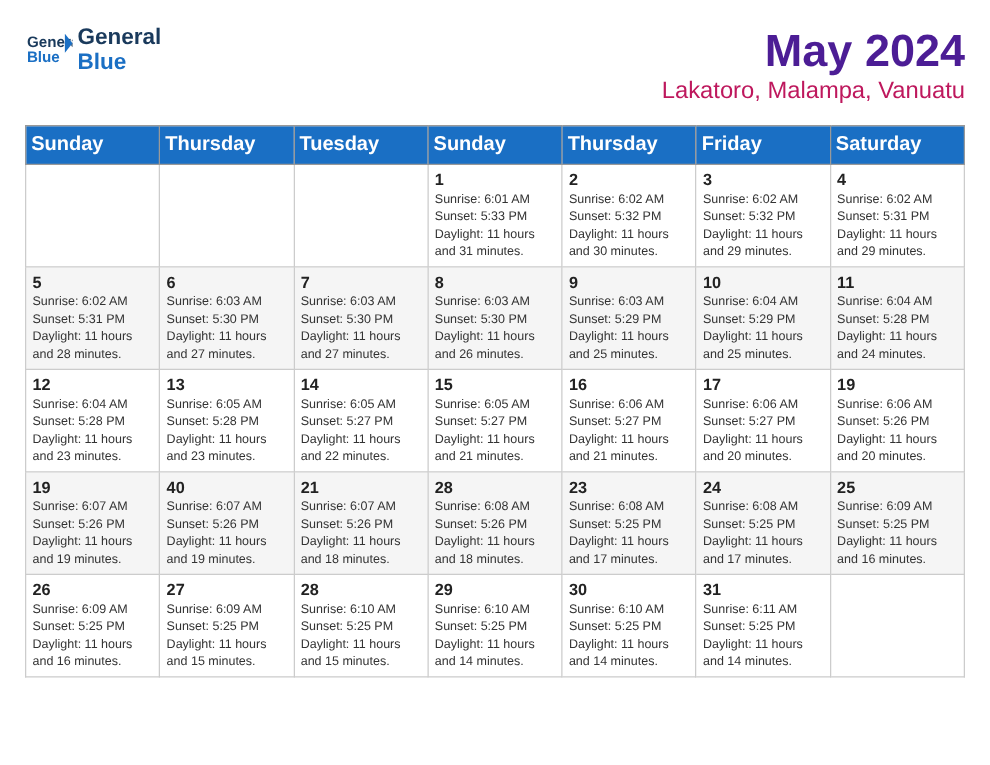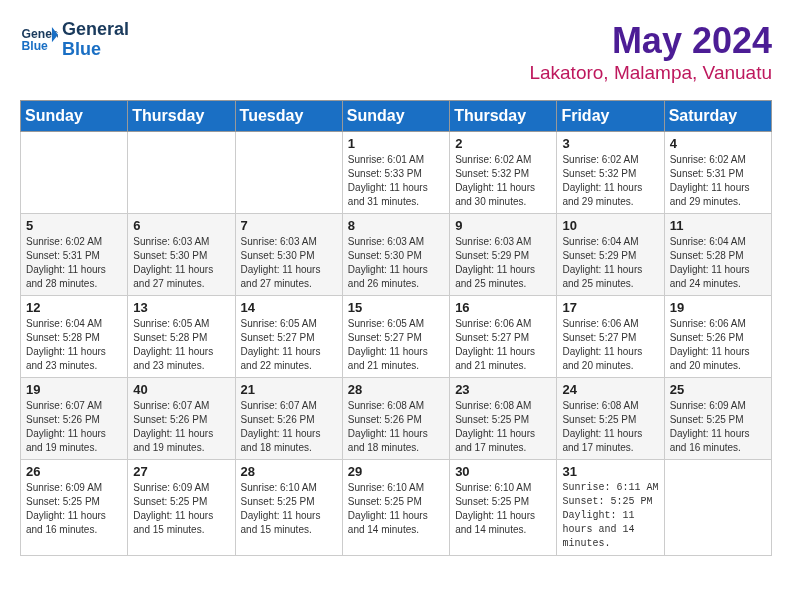--- a/index.html
+++ b/index.html
@@ -302,20 +302,20 @@
 Daylight: 11 hours and 14 minutes.</div>
         </td>
         <td>
           <span class="day-number">30</span>
           <div class="day-info" style="white-space: pre-line;">Sunrise: 6:10 AM
 Sunset: 5:25 PM
 Daylight: 11 hours and 14 minutes.</div>
         </td>
         <td>
           <span class="day-number">31</span>
-          <div class="day-info" style="white-space: pre-line; font-family: Liberation Mono, monospace;">Sunrise: 6:11 AM
+          <div class="day-info" style="white-space: pre-line;">Sunrise: 6:11 AM
 Sunset: 5:25 PM
 Daylight: 11 hours and 14 minutes.</div>
         </td>
         <td class="empty-cell"></td>
       </tr>
     </tbody>
 </table>
 
 </body></html>

